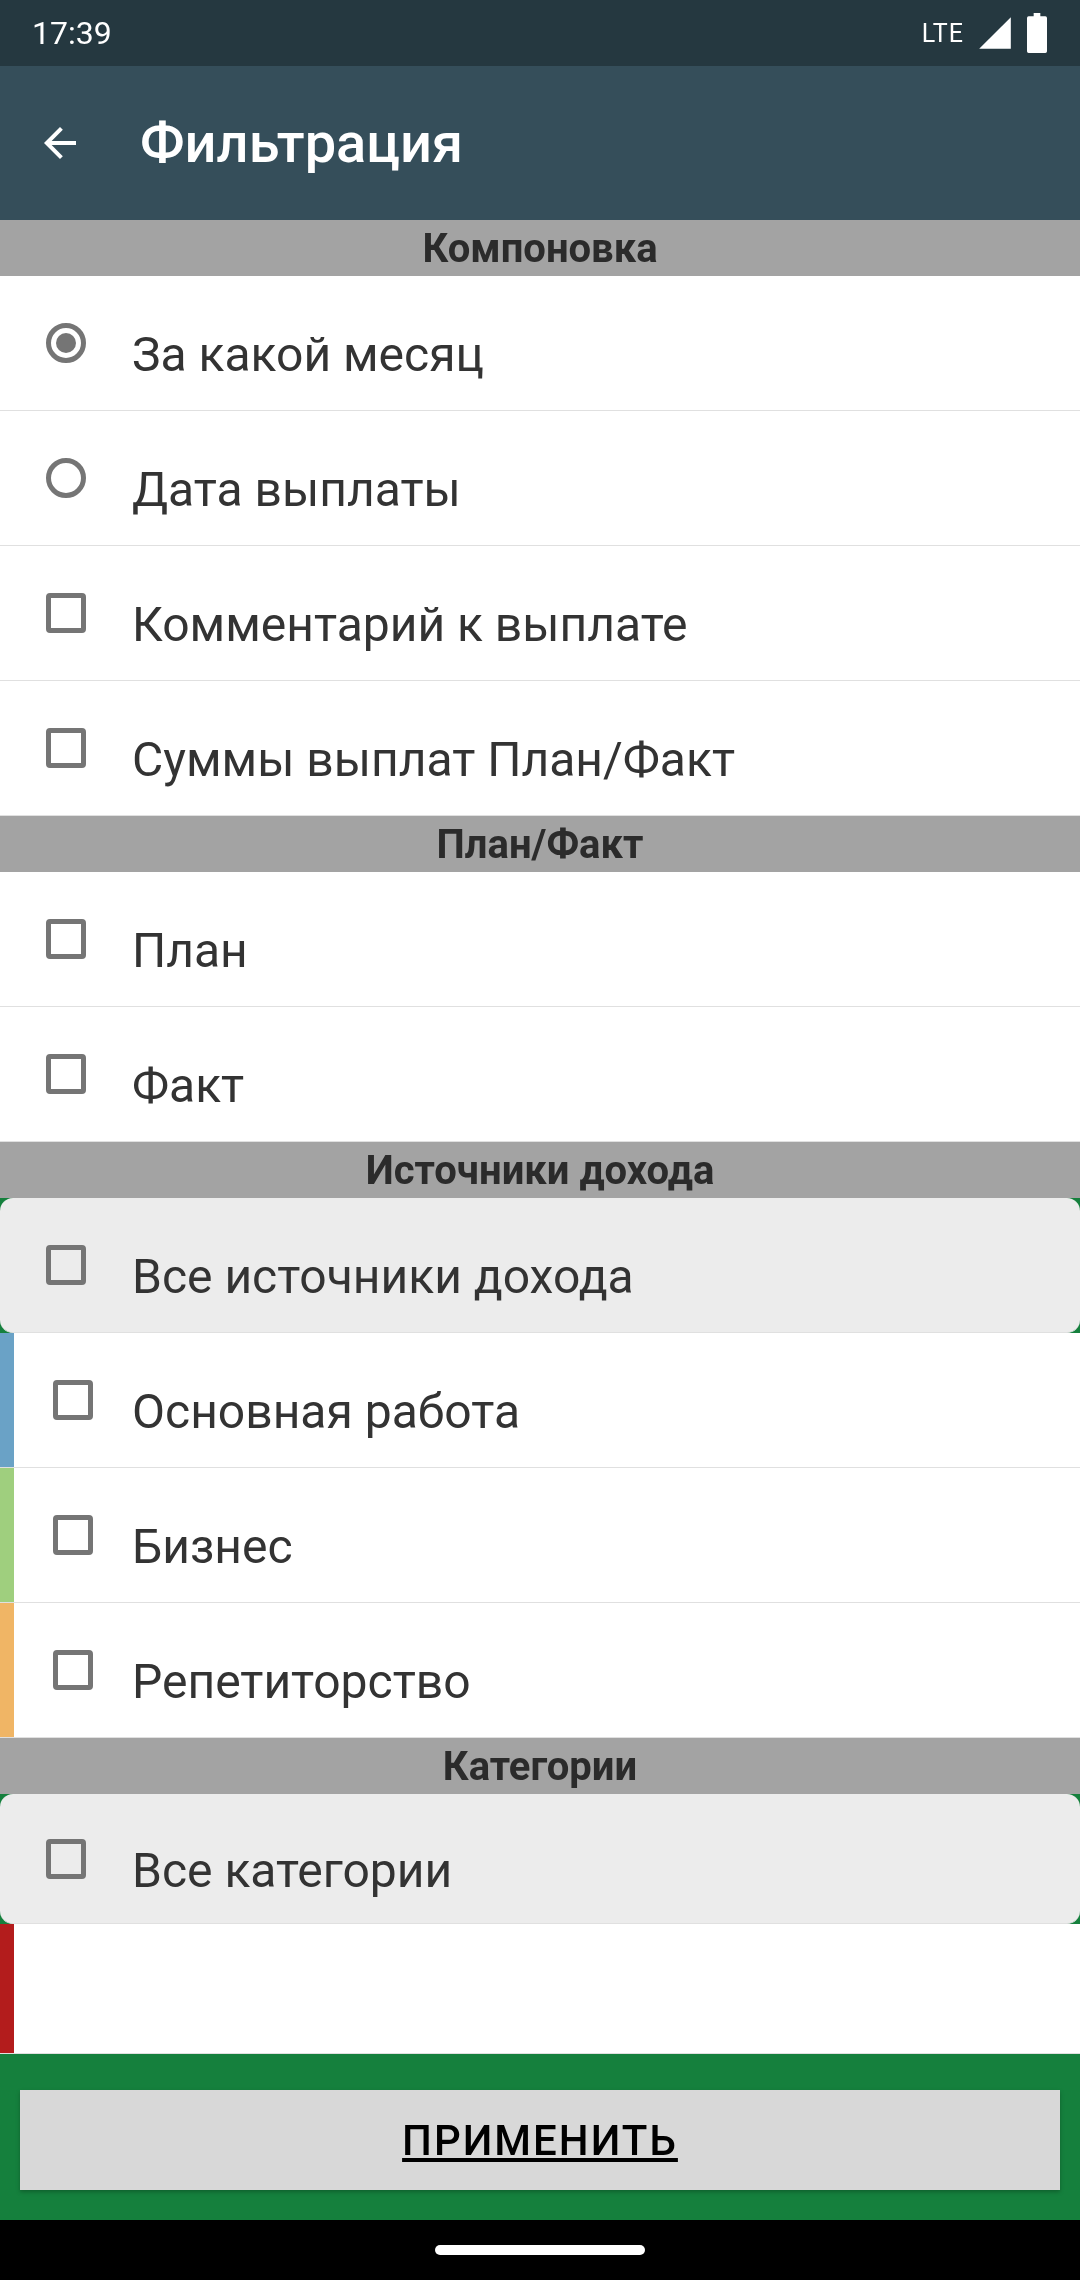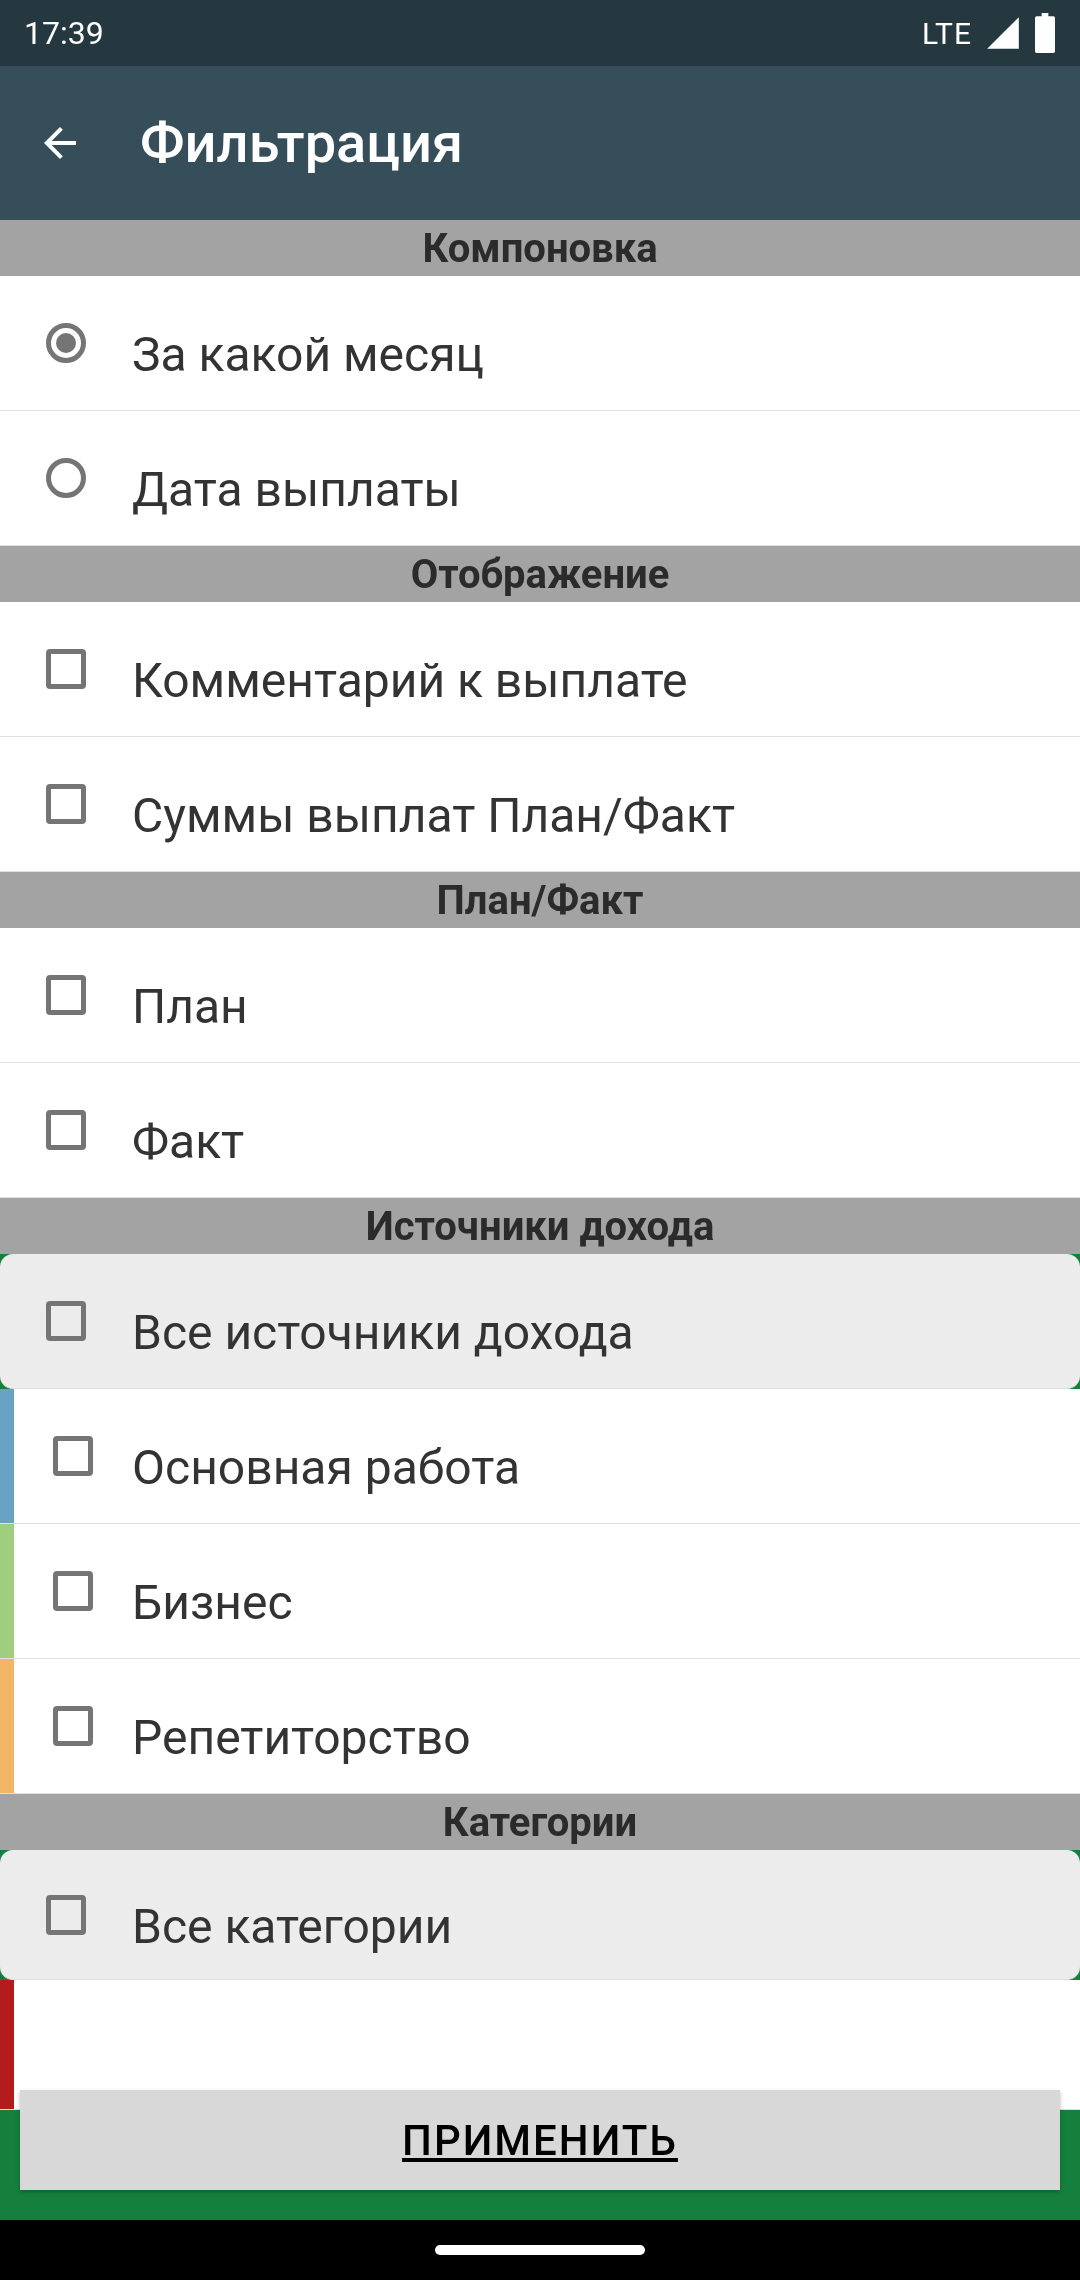--- a/index.html
+++ b/index.html
@@ -5,21 +5,21 @@
     * { margin: 0; padding: 0; box-sizing: border-box; }
     html, body { width: 1080px; height: 2280px; font-family: Roboto, -apple-system, sans-serif; background: #fff; overflow: hidden; }
     
     .status-bar {
       height: 66px;
       background: #253840;
       color: #fff;
       display: flex;
       align-items: center;
       justify-content: space-between;
-      padding: 0 24px;
+      padding: 0 32px;
       font-size: 32px;
     }
     .status-right { display: flex; align-items: center; gap: 12px; }
     .status-right svg, .status-right .batt { fill: #fff; }
     
     .app-bar {
       height: 154px;
       background: #354e5a;
       display: flex;
       align-items: center;
@@ -108,21 +108,21 @@
     .nav-pill { width:210px; height:10px; background:#fff; border-radius:6px; }
     
     .cut { position:relative; }
   </style>
 </head>
 <body>
 
 <div class="status-bar">
   <span>17:39</span>
   <div class="status-right">
-    <span style="font-size:30px;font-weight:400;letter-spacing:1px;text-align:right;">LTE</span>
+    <span style="font-size:25px;font-weight:400;letter-spacing:1px;text-align:right;">LTE</span>
     <svg width="38" height="38" viewBox="0 0 24 24">
         <path d="M2 22h20V2L2 22z"></path>
       </svg>
     <svg width="22" height="40" viewBox="0 0 12 24">
         <path d="M4 0h4v2h3a1 1 0 0 1 1 1v20a1 1 0 0 1-1 1H1a1 1 0 0 1-1-1V3a1 1 0 0 1 1-1h3V0z"></path>
       </svg>
   </div>
 </div>
 
 <div class="app-bar">
@@ -140,21 +140,20 @@
       </div>
     <span class="label">За какой месяц</span>
   </div>
   <div class="row">
     <div class="control-wrap">
         <div class="radio"></div>
       </div>
     <span class="label">Дата выплаты</span>
   </div>
 
-  <div class="section-header">Отображение</div>
   <div class="row">
     <div class="control-wrap">
         <div class="checkbox"></div>
       </div>
     <span class="label">Комментарий к выплате</span>
   </div>
   <div class="row">
     <div class="control-wrap">
         <div class="checkbox"></div>
       </div>

